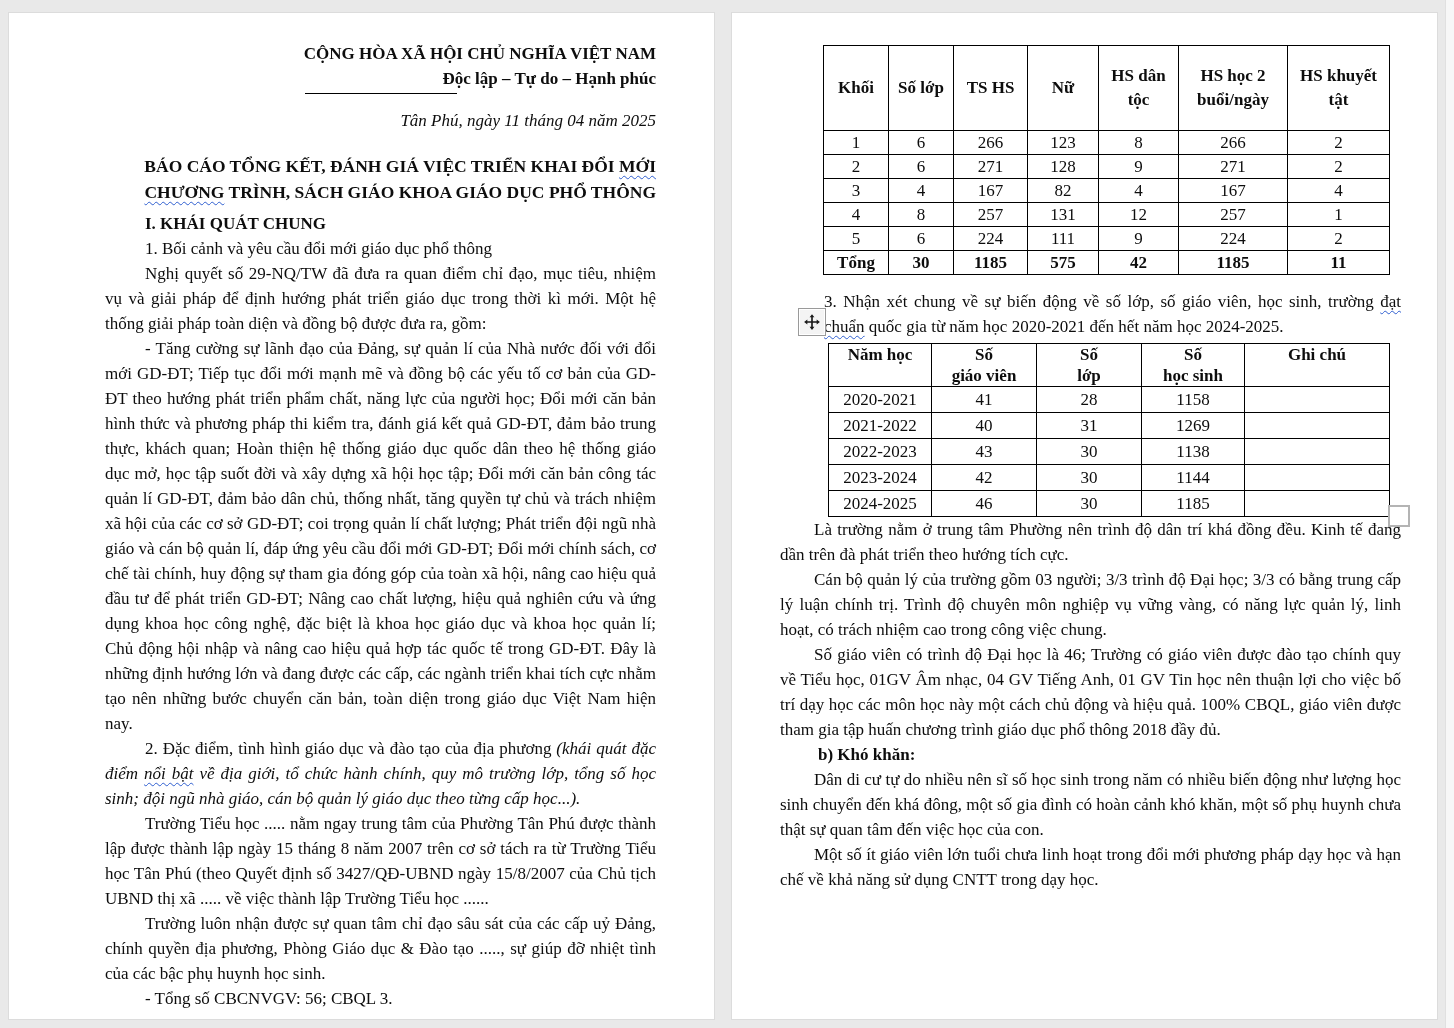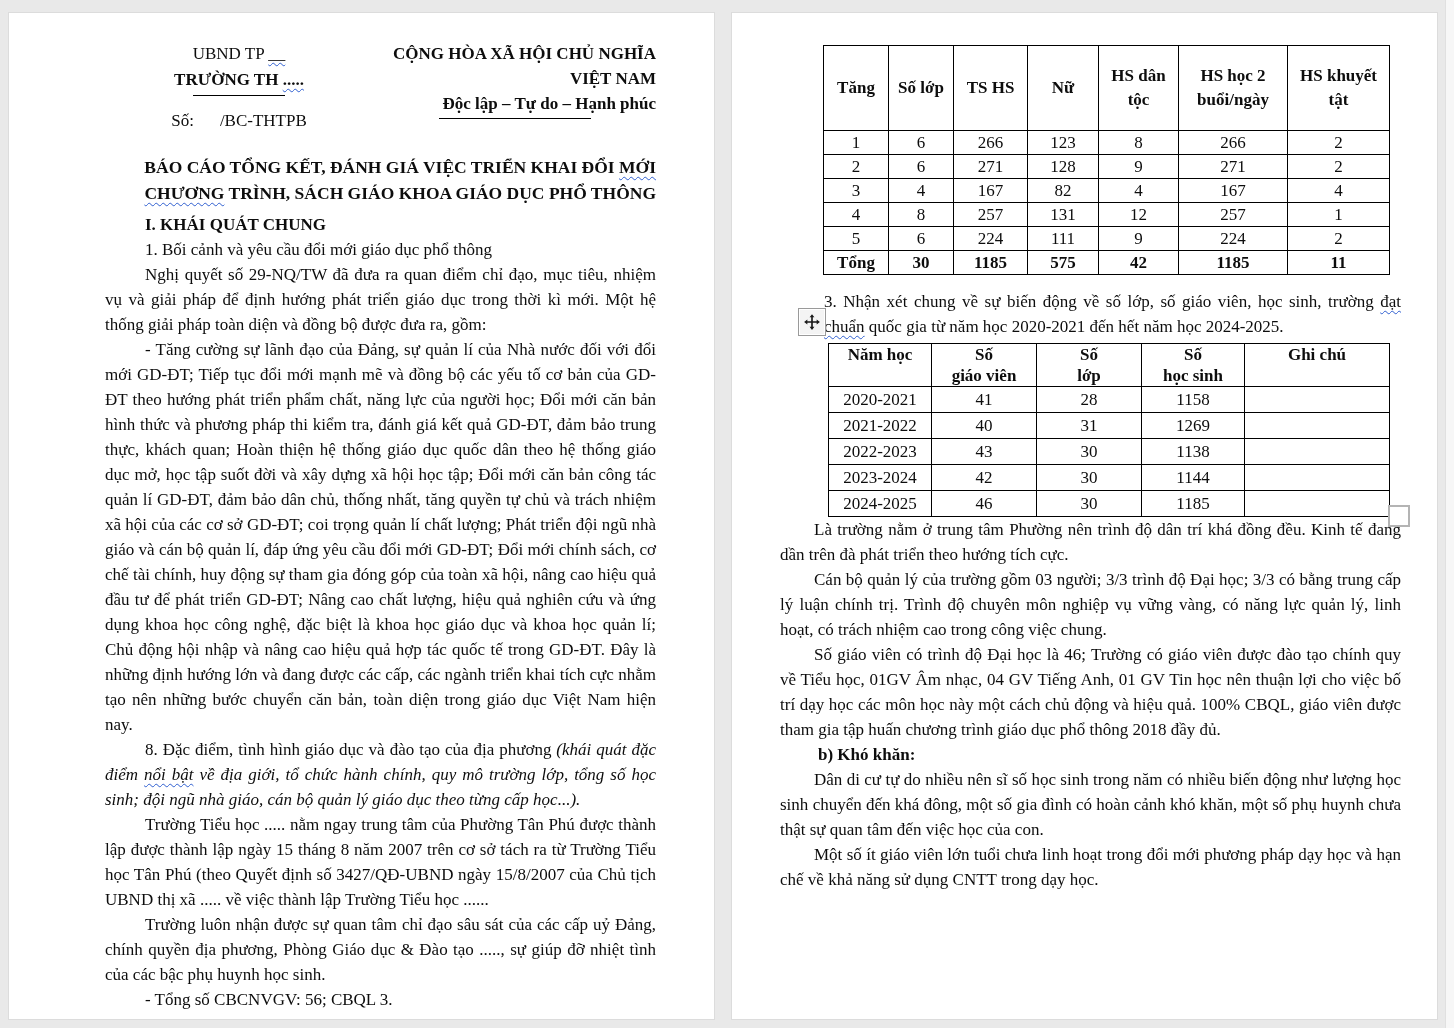--- a/index.html
+++ b/index.html
@@ -53,46 +53,39 @@
 </head>
 <body>
 
 <div class="screen">
   <div class="pages">
 
     <div class="page">
       <div class="page-left-inner">
 
         <div class="doc-header">
-          <div class="hdr-left">
-            <div><span>UBND TP </span><span class="sq">__</span></div>
-            <div class="b"><span>TRƯỜNG TH </span><span class="sq">.....</span></div>
-            <div class="bar bar-left"></div>
-            <div class="so-line">
-              <span>Số:</span><span class="so-num">/BC-THTPB</span>
-            </div>
-          </div>
           <div class="hdr-right">
             <div class="b">CỘNG HÒA XÃ HỘI CHỦ NGHĨA VIỆT NAM</div>
             <div class="b">Độc lập – Tự do – Hạnh phúc</div>
             <div class="bar bar-right"></div>
+            <div class="i date-line">Tân Phú, ngày 11 tháng 04 năm 2025</div>
           </div>
         </div>
 
         <div class="doc-title">
           <div><span>BÁO CÁO TỔNG KẾT, ĐÁNH GIÁ VIỆC TRIỂN KHAI ĐỔI </span><span class="sq">MỚI</span></div>
           <div><span class="sq">CHƯƠNG</span><span> TRÌNH, SÁCH GIÁO KHOA GIÁO DỤC PHỔ THÔNG</span></div>
         </div>
 
         <div class="body-text">
           <p class="para b">I. KHÁI QUÁT CHUNG</p>
           <p class="para">1. Bối cảnh và yêu cầu đổi mới giáo dục phổ thông</p>
           <p class="para">Nghị quyết số 29-NQ/TW đã đưa ra quan điểm chỉ đạo, mục tiêu, nhiệm vụ và giải pháp để định hướng phát triển giáo dục trong thời kì mới. Một hệ thống giải pháp toàn diện và đồng bộ được đưa ra, gồm:</p>
           <p class="para">- Tăng cường sự lãnh đạo của Đảng, sự quản lí của Nhà nước đối với đổi mới GD-ĐT; Tiếp tục đổi mới mạnh mẽ và đồng bộ các yếu tố cơ bản của GD-ĐT theo hướng phát triển phẩm chất, năng lực của người học; Đổi mới căn bản hình thức và phương pháp thi kiểm tra, đánh giá kết quả GD-ĐT, đảm bảo trung thực, khách quan; Hoàn thiện hệ thống giáo dục quốc dân theo hệ thống giáo dục mở, học tập suốt đời và xây dựng xã hội học tập; Đổi mới căn bản công tác quản lí GD-ĐT, đảm bảo dân chủ, thống nhất, tăng quyền tự chủ và trách nhiệm xã hội của các cơ sở GD-ĐT; coi trọng quản lí chất lượng; Phát triển đội ngũ nhà giáo và cán bộ quản lí, đáp ứng yêu cầu đổi mới GD-ĐT; Đổi mới chính sách, cơ chế tài chính, huy động sự tham gia đóng góp của toàn xã hội, nâng cao hiệu quả đầu tư để phát triển GD-ĐT; Nâng cao chất lượng, hiệu quả nghiên cứu và ứng dụng khoa học công nghệ, đặc biệt là khoa học giáo dục và khoa học quản lí; Chủ động hội nhập và nâng cao hiệu quả hợp tác quốc tế trong GD-ĐT. Đây là những định hướng lớn và đang được các cấp, các ngành triển khai tích cực nhằm tạo nên những bước chuyển căn bản, toàn diện trong giáo dục Việt Nam hiện nay.</p>
-          <p class="para"><span>8. Đặc điểm, tình hình giáo dục và đào tạo của địa phương </span><span class="i">(khái quát đặc điểm </span><span class="i sq">nổi bật</span><span class="i"> về địa giới, tổ chức hành chính, quy mô trường lớp, tổng số học sinh; đội ngũ  nhà giáo, cán bộ quản lý giáo dục theo từng cấp học...).</span></p>
+          <p class="para"><span>2. Đặc điểm, tình hình giáo dục và đào tạo của địa phương </span><span class="i">(khái quát đặc điểm </span><span class="i sq">nổi bật</span><span class="i"> về địa giới, tổ chức hành chính, quy mô trường lớp, tổng số học sinh; đội ngũ  nhà giáo, cán bộ quản lý giáo dục theo từng cấp học...).</span></p>
           <p class="para">Trường Tiểu học ..... nằm ngay trung tâm của Phường Tân Phú được thành lập được thành lập ngày 15 tháng 8 năm 2007 trên cơ sở tách ra từ Trường Tiểu học Tân Phú (theo Quyết định số 3427/QĐ-UBND ngày 15/8/2007 của Chủ tịch UBND thị xã ..... về việc thành lập Trường Tiểu học ......</p>
           <p class="para">Trường luôn nhận được sự quan tâm chỉ đạo sâu sát của các cấp uỷ Đảng, chính quyền địa phương, Phòng Giáo dục &amp; Đào tạo ....., sự giúp đỡ nhiệt tình của các bậc phụ huynh học sinh.</p>
           <p class="bullet">- Tổng số CBCNVGV: 56; CBQL 3.</p>
 
         </div>
       </div>
     </div>
 
     <div class="page">
       <div class="page-right-inner">
@@ -102,21 +95,21 @@
             <col style="width:65px">
               <col style="width:65px">
               <col style="width:74px">
               <col style="width:71px">
             <col style="width:80px">
               <col style="width:109px">
               <col style="width:102px">
           </colgroup>
           <thead>
             <tr>
-              <th>Tăng</th>
+              <th>Khối</th>
               <th>Số lớp</th>
               <th>TS HS</th>
               <th>Nữ</th>
               <th>HS dân
 tộc</th>
               <th>HS học 2
 buổi/ngày</th>
               <th>HS khuyết
 tật</th>
             </tr>

